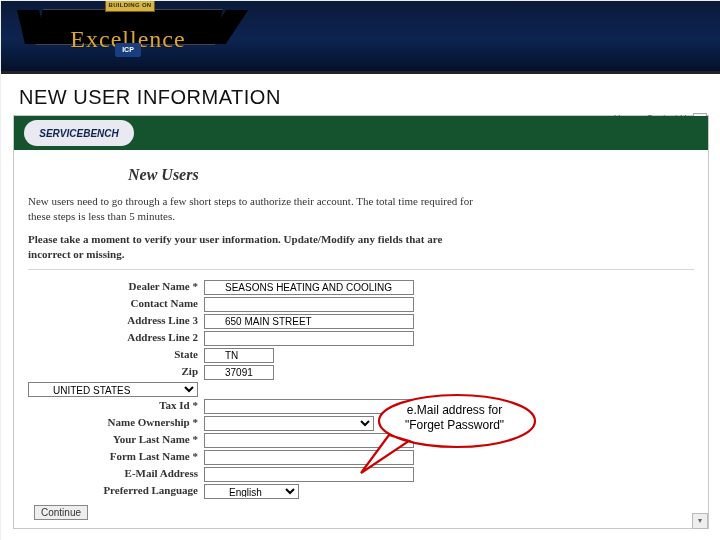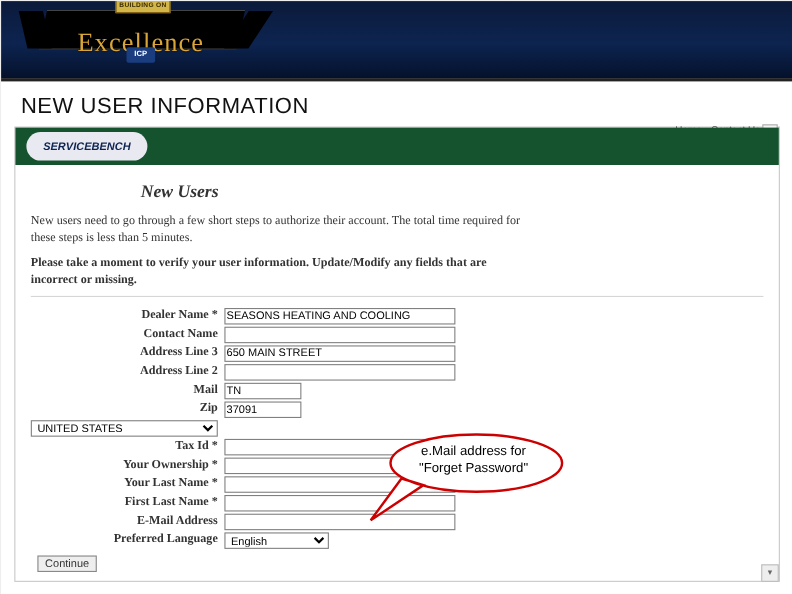--- a/index.html
+++ b/index.html
@@ -25,29 +25,29 @@
 
   .app-body{padding:12px 14px 8px 14px;font-size:10px;color:#333}
   .section-title{font-family:"Times New Roman",serif;font-style:italic;font-weight:bold;font-size:16px;margin:4px 0 10px 100px}
   .intro{font-family:"Times New Roman",serif;font-size:11px;line-height:1.35;margin-bottom:8px;max-width:450px}
   .intro b{font-weight:bold}
   hr.sep{border:none;border-top:1px solid #d6d6d6;margin:8px 0 10px 0}
 
   .form-row{display:flex;align-items:flex-start;margin-bottom:2px}
   .form-row .lbl{width:170px;text-align:right;padding-right:6px;font-weight:bold;font-family:"Times New Roman",serif;font-size:11px;font-style:normal}
   .form-row .lbl.req:after{content:" *"}
-  .form-row input,.form-row select{font-size:10px;padding:1px 1px;border:1px solid #808080;height:15px;background:#fff;box-sizing:border-box}
+  .form-row input,.form-row select{font-size:10px;padding:1px 20px;border:1px solid #808080;height:15px;background:#fff;box-sizing:border-box}
   .form-row input{width:210px}
   .form-row select{width:170px}
   .form-row input.narrow{width:70px}
   .form-row select.lang{width:95px}
 
   .continue{display:inline-block;margin:4px 0 0 6px;padding:1px 6px;border:1px solid #888;background:#eee;font-size:10px}
 
-  .callout{position:absolute;left:332px;top:390px;width:180px;height:60px;z-index:10}
+  .callout{position:absolute;left:356px;top:390px;width:180px;height:60px;z-index:10}
   .callout svg{position:absolute;left:0;top:0}
   .callout .txt{position:absolute;left:30px;top:12px;width:135px;font-size:12px;color:#000;line-height:1.25;text-align:center}
 
   .scroll-corner{position:absolute;right:13px;bottom:12px;width:14px;height:14px;border:1px solid #bbb;background:#eee;font-size:8px;text-align:center;line-height:14px;color:#666}
 </style>
 </head>
 <body>
 
 <div class="stage">
 
@@ -93,44 +93,44 @@
       </div>
       <div class="form-row">
         <div class="lbl">Address Line 3</div>
         <input value="650 MAIN STREET" style="">
       </div>
       <div class="form-row">
         <div class="lbl">Address Line 2</div>
         <input value="" style="">
       </div>
       <div class="form-row">
-        <div class="lbl">Mail</div>
+        <div class="lbl">State</div>
         <input class="narrow" value="TN" style="">
       </div>
       <div class="form-row">
         <div class="lbl">Zip</div>
         <input class="narrow" value="37091" style="">
       </div>
       <div class="form-row">
         <select><option>UNITED STATES</option></select>
       </div>
       <div class="form-row">
         <div class="lbl req">Tax Id</div>
         <input value="" style="">
       </div>
       <div class="form-row">
-        <div class="lbl req">Your Ownership</div>
+        <div class="lbl req">Name Ownership</div>
         <select><option></option></select>
       </div>
       <div class="form-row">
         <div class="lbl req">Your Last Name</div>
         <input value="" style="">
       </div>
       <div class="form-row">
-        <div class="lbl req">First Last Name</div>
+        <div class="lbl req">Form Last Name</div>
         <input value="" style="">
       </div>
       <div class="form-row">
         <div class="lbl">E-Mail Address</div>
         <input value="" style="">
       </div>
       <div class="form-row">
         <div class="lbl">Preferred Language</div>
         <select class="lang"><option>English</option></select>
       </div>

